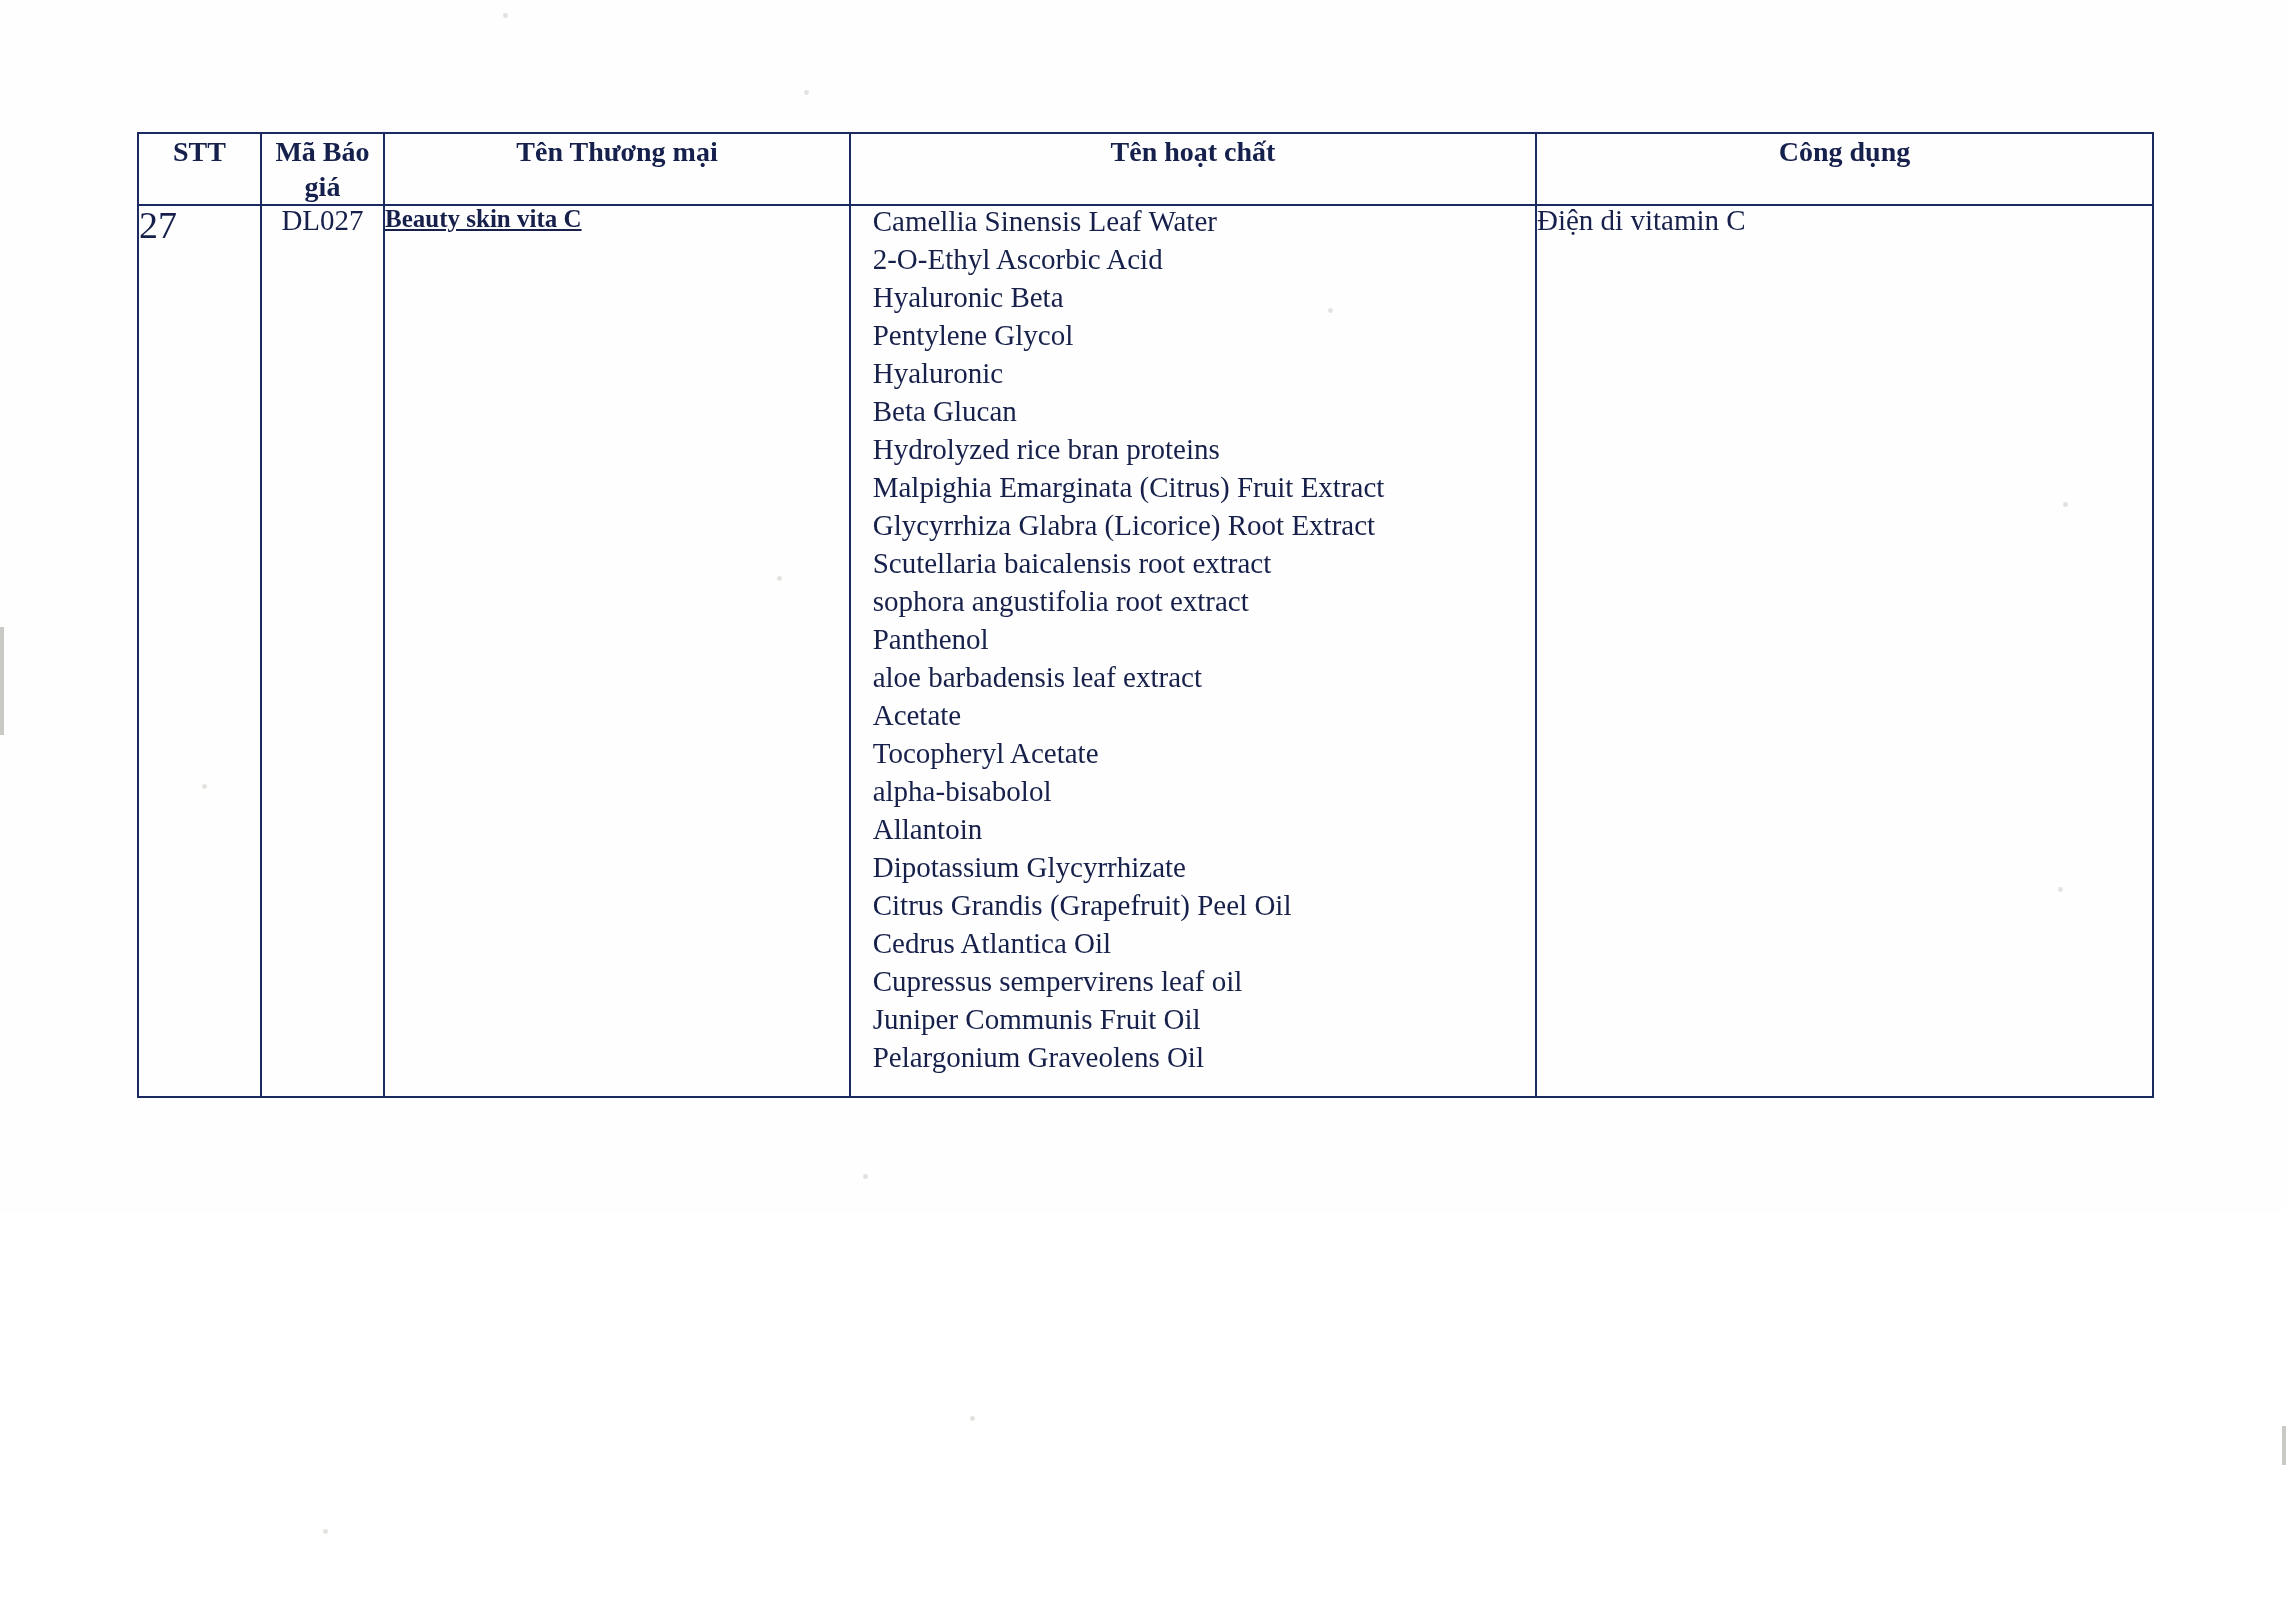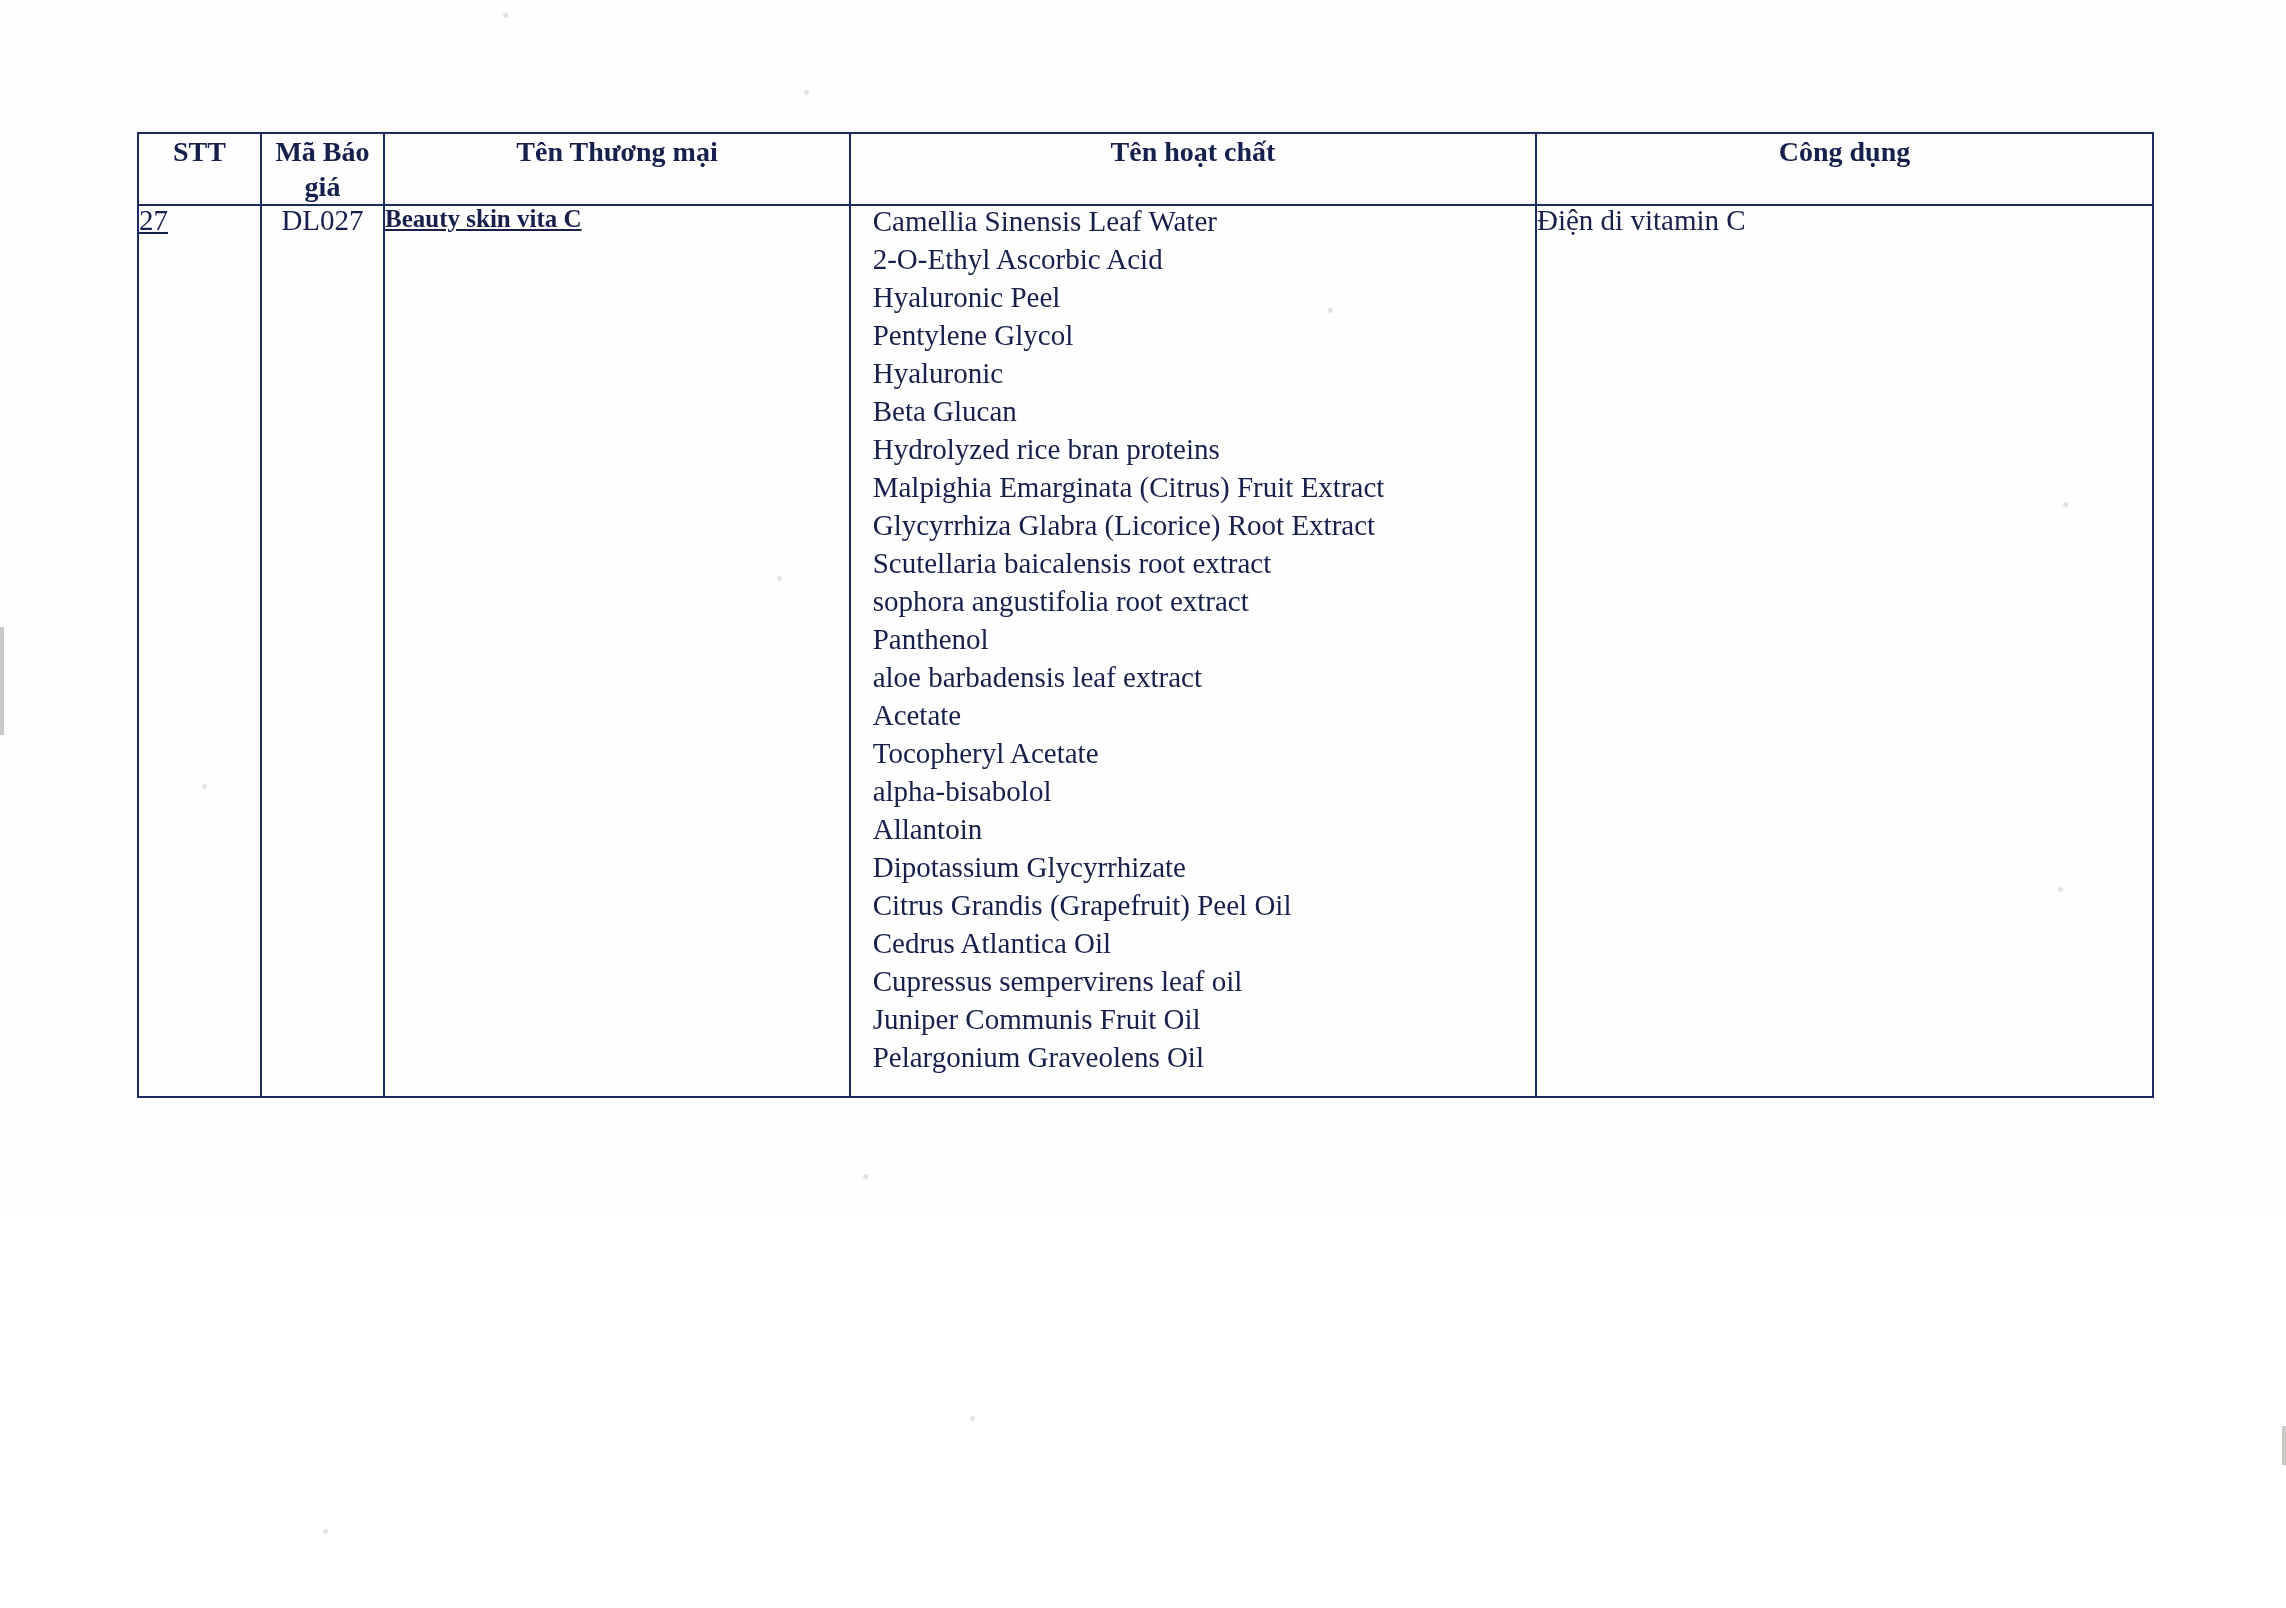--- a/index.html
+++ b/index.html
@@ -63,22 +63,21 @@
   .col-ten  { width: 466px; }
   .col-hoat { width: 686px; }
   .col-cong { width: 617px; }
 
   tbody td {
     font-size: 27.4px;
     line-height: 1.0;
   }
   .cell-stt {
     padding: 475px 0 0 7.8px;
-    font-size: 29px;
-    text-decoration: underline;
+    font-size: 38px;
   }
   .cell-ma {
     padding: 475px 0 0 9.8px;
     font-size: 29px;
     text-align: center;
   }
   .cell-ten {
     padding: 475px 0 0 13.7px;
     font-weight: bold;
     font-size: 25px;
@@ -150,21 +149,21 @@
     </thead>
     <tbody>
       <tr>
         <td class="cell-stt">27</td>
         <td class="cell-ma">DL027</td>
         <td class="cell-ten">Beauty skin vita C</td>
         <td class="cell-hoat">
           <ul class="ingredient-list">
             <li>Camellia Sinensis Leaf Water</li>
             <li>2-O-Ethyl Ascorbic Acid</li>
-            <li>Hyaluronic Peel</li>
+            <li>Hyaluronic Beta</li>
             <li>Pentylene Glycol</li>
             <li>Hyaluronic</li>
             <li>Beta Glucan</li>
             <li>Hydrolyzed rice bran proteins</li>
             <li>Malpighia Emarginata (Citrus) Fruit Extract</li>
             <li>Glycyrrhiza Glabra (Licorice) Root Extract</li>
             <li>Scutellaria baicalensis root extract</li>
             <li>sophora angustifolia root extract</li>
             <li>Panthenol</li>
             <li>aloe barbadensis leaf extract</li>

